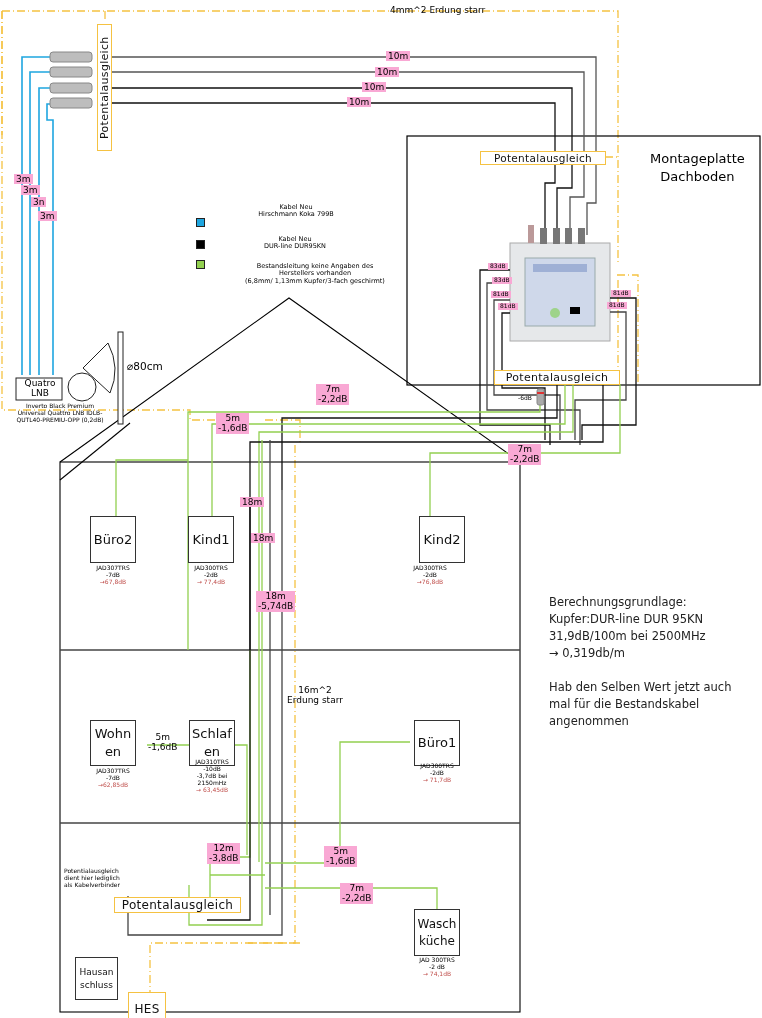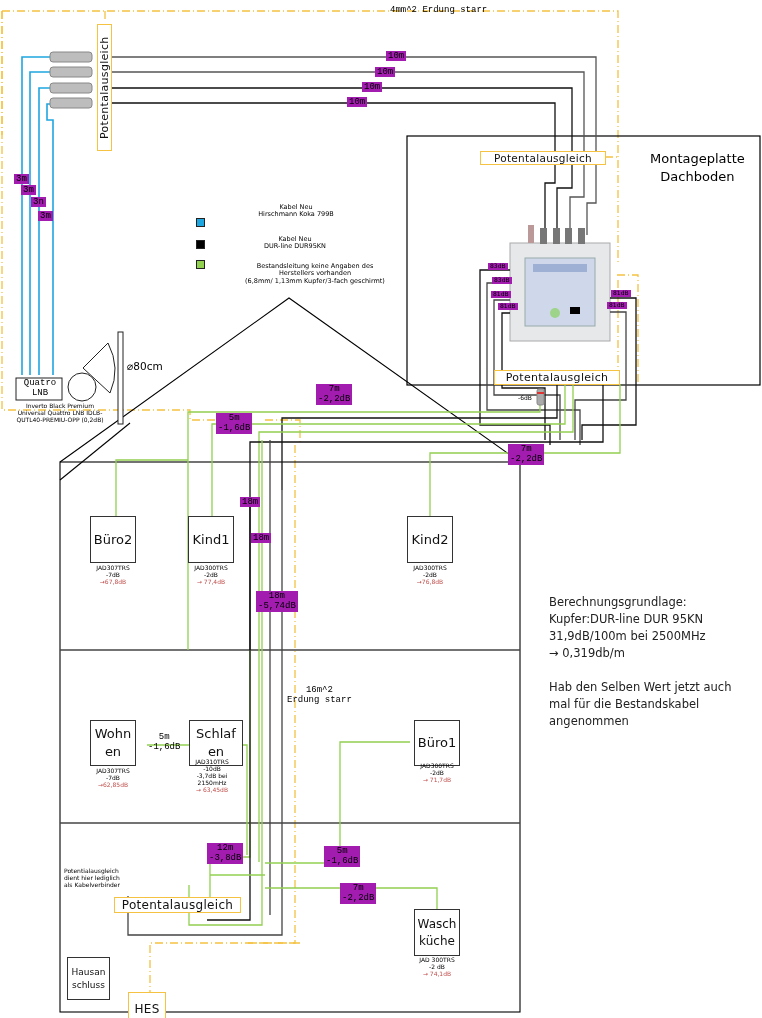--- a/index.html
+++ b/index.html
@@ -1,24 +1,24 @@
 <!DOCTYPE html>
 <html><head>
 <meta charset="utf-8">
 <style>
   html, body { margin:0; padding:0; background:#ffffff; }
   body { width:762px; height:1018px; position:relative; overflow:hidden; font-family:"DejaVu Sans", sans-serif; }
   svg.canvas { position:absolute; left:0; top:0; }
   .lbl { position:absolute; white-space:nowrap; color:#000; line-height:1.15; text-align:center; }
-  .t9 { font-size:9px;font-family:Liberation Mono, monospace; }
+  .t9 { font-size:9px; }
   .t7 { font-size:6.5px; }
   .t5 { font-size:6px; }
   .t10 { font-size:10.5px; }
   .t13 { font-size:13px; }
-  .bg { background:#a21caf; padding:0 2px; }
+  .bg { background:#f9a8d4; padding:0 2px; }
   .room { position:absolute; border:1.3px solid #333; background:#fff; box-sizing:border-box; display:flex; align-items:center; justify-content:center; text-align:center; font-size:13px; line-height:1.35; color:#111; }
   .pa { position:absolute; border:1.5px solid #f5c242; background:#fff; box-sizing:border-box; display:flex; align-items:center; justify-content:center; font-size:12px; color:#111; letter-spacing:0.3px; }
   .red { color:#c0504d; }
   .left { text-align:left; }
   .sw { position:absolute; width:7px; height:7px; border:1px solid #222; }
   .info { position:absolute; font-size:11.5px; line-height:17px; color:#222; text-align:left; white-space:nowrap; }
 </style>
 </head>
 <body>
 
@@ -221,39 +221,39 @@
   <div class="red">→67,8dB</div>
 </div>
 
 <div class="room" style="left:188px; top:516px; width:46px; height:47px;">Kind1</div>
 <div class="lbl t5" style="left:180px; top:565px; width:62px;">
   <div>JAD300TRS</div>
   <div>-2dB</div>
   <div class="red">→ 77,4dB</div>
 </div>
 
-<div class="room" style="left:407px; top:516px; width:46px; height:47px;">Kind2</div>
+<div class="room" style="left:419px; top:516px; width:46px; height:47px;">Kind2</div>
 <div class="lbl t5" style="left:399px; top:565px; width:62px;">
   <div>JAD300TRS</div>
   <div>-2dB</div>
   <div class="red">→76,8dB</div>
 </div>
 
 <div class="room" style="left:90px; top:720px; width:46px; height:46px; padding:0 6px;">Wohn en</div>
 <div class="lbl t5" style="left:82px; top:768px; width:62px;">
   <div>JAD307TRS</div>
   <div>-7dB</div>
   <div class="red">→62,85dB</div>
 </div>
 <div class="lbl t9" style="left:148px; top:732px;">
   <div>5m</div>
   <div>-1,6dB</div>
 </div>
 
-<div class="room" style="left:189px; top:720px; width:54px; height:46px; padding:13px 6px;">Schlaf en</div>
+<div class="room" style="left:189px; top:720px; width:46px; height:46px; padding:13px 6px;">Schlaf en</div>
 <div class="lbl t5" style="left:181px; top:759px; width:62px;">
   <div>JAD310TRS</div>
   <div>-10dB</div>
   <div>-3,7dB bei</div>
   <div>2150mHz</div>
   <div class="red">→   63,45dB</div>
 </div>
 
 <div class="room" style="left:414px; top:720px; width:46px; height:46px;">Büro1</div>
 <div class="lbl t5" style="left:406px; top:763px; width:62px;">
@@ -283,21 +283,21 @@
 
 <div class="room" style="left:414px; top:909px; width:46px; height:47px; font-size:12px; line-height:1.4;">
     <span style="display:block; padding:0 4px;">Wasch küche</span>
   </div>
 <div class="lbl t5" style="left:406px; top:957px; width:62px;">
   <div>JAD 300TRS</div>
   <div>-2 dB</div>
   <div class="red">→   74,1dB</div>
 </div>
 
-<div class="room" style="left:67px; top:957px; width:43px; height:43px; font-size:9px; line-height:1.4;">
+<div class="room" style="left:75px; top:957px; width:43px; height:43px; font-size:9px; line-height:1.4;">
   <div>
     <div>Hausan</div>
     <div>schluss</div>
   </div>
 </div>
 <div class="pa" style="left:128px; top:992px; width:38px; height:33px; font-size:12px;">HES</div>
 
 <div class="info" style="left:549px; top:594px;">
   <div>Berechnungsgrundlage:</div>
   <div>Kupfer:DUR-line DUR 95KN</div>

